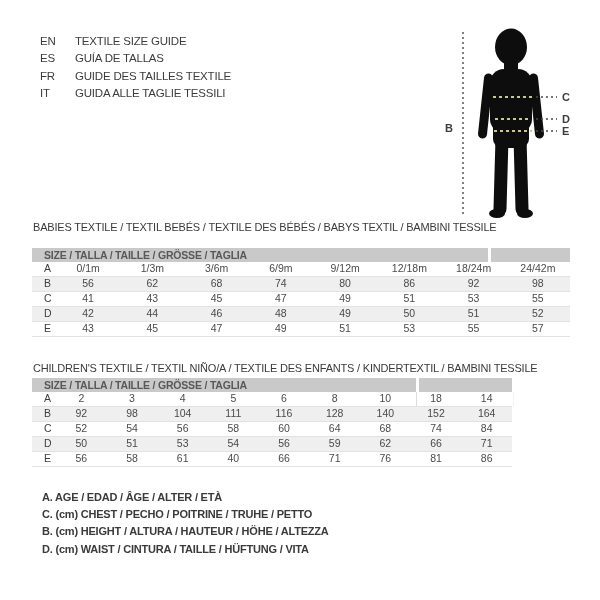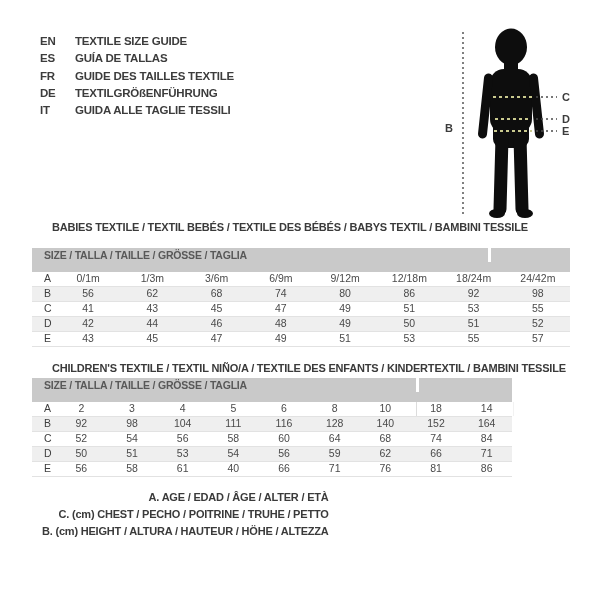--- a/index.html
+++ b/index.html
@@ -11,42 +11,42 @@
     position:relative;
     width:600px; height:600px;
     background:#ffffff;
     overflow:hidden;
     color:#3d3d3d;
   }
 
   
   .lang-block {
     position:absolute; left:40px; top:33px;
-    font-size:11.5px; font-weight:bold; letter-spacing:-0.2px;
+    font-size:11.5px; font-weight:normal; letter-spacing:-0.2px;
     line-height:17.3px; color:#3c3c3c;
   }
   .lang-row { white-space:nowrap; }
   .lang-code { display:inline-block; width:35px; }
 
   
   .figure { position:absolute; left:430px; top:10px; width:170px; height:220px; }
   .figure text {
     font-family:"Liberation Sans", sans-serif;
     font-size:11px; fill:#3c3c3c; font-weight:bold;
   }
 
   
   .section-title {
-    position:absolute; left:52px;
-    font-size:11px; font-weight:bold; letter-spacing:-0.2px; color:#3a3a3a;
+    position:absolute; left:33px;
+    font-size:11px; font-weight:normal; letter-spacing:-0.2px; color:#3a3a3a;
     white-space:nowrap;
   }
   .size-table { position:absolute; left:32px; }
   .t-bar {
-    height:24px; line-height:14px;
+    height:14px; line-height:14px;
     background:#c9c9c9; color:#585858;
     font-size:10.5px; font-weight:bold; letter-spacing:-0.2px;
     padding-left:12px; box-sizing:border-box;
     position:relative;
   }
   .t-slit { position:absolute; top:0; width:3px; height:14px; background:#ffffff; }
   .t-row {
     display:grid; height:14px; line-height:13px;
     font-size:10.5px; color:#4a4a4a;
     border-bottom:1px solid #e2e2e2;
@@ -60,33 +60,32 @@
   .row-a-box {
     position:absolute; width:96px; height:14px;
     border-left:1px solid #dcdcdc; border-right:1px solid #f2f2f2;
     pointer-events:none;
   }
 
   
   .legend-block {
     position:absolute; left:42px; top:489px;
     font-size:11px; font-weight:bold; letter-spacing:-0.2px;
-    line-height:17.2px; color:#3a3a3a;text-align:right;
+    line-height:17.2px; color:#3a3a3a;
   }
 </style>
 </head>
 <body>
 
 <div class="page">
 
   <div class="lang-block">
       <div class="lang-row"><span class="lang-code">EN</span><span>TEXTILE SIZE GUIDE</span></div>
       <div class="lang-row"><span class="lang-code">ES</span><span>GUÍA DE TALLAS</span></div>
       <div class="lang-row"><span class="lang-code">FR</span><span>GUIDE DES TAILLES TEXTILE</span></div>
-      <div class="lang-row"><span class="lang-code">DE</span><span>TEXTILGRÖßENFÜHRUNG</span></div>
       <div class="lang-row"><span class="lang-code">IT</span><span>GUIDA ALLE TAGLIE TESSILI</span></div>
     </div>
 
   <svg class="figure" viewBox="0 0 170 220" width="170" height="220">
 
     <line x1="33" y1="22" x2="33" y2="205" stroke="#4a4a4a" stroke-width="1.4" stroke-dasharray="2 3"></line>
 
     <g fill="#0d0d0d">
       <ellipse cx="81" cy="37" rx="16" ry="18.5"></ellipse>
       <rect x="74" y="50" width="14" height="13"></rect>
@@ -248,15 +247,16 @@
           <div class="t-cell">81</div>
           <div class="t-cell">86</div>
         </div>
       </div>
   </div>
 
   <div class="legend-block">
       <div>A. AGE / EDAD / ÂGE / ALTER / ETÀ</div>
       <div>C. (cm) CHEST / PECHO / POITRINE / TRUHE / PETTO</div>
       <div>B. (cm) HEIGHT / ALTURA / HAUTEUR / HÖHE / ALTEZZA</div>
+      <div>D. (cm) WAIST / CINTURA / TAILLE / HÜFTUNG / VITA</div>
     </div>
 
 </div>
 
 </body></html>

